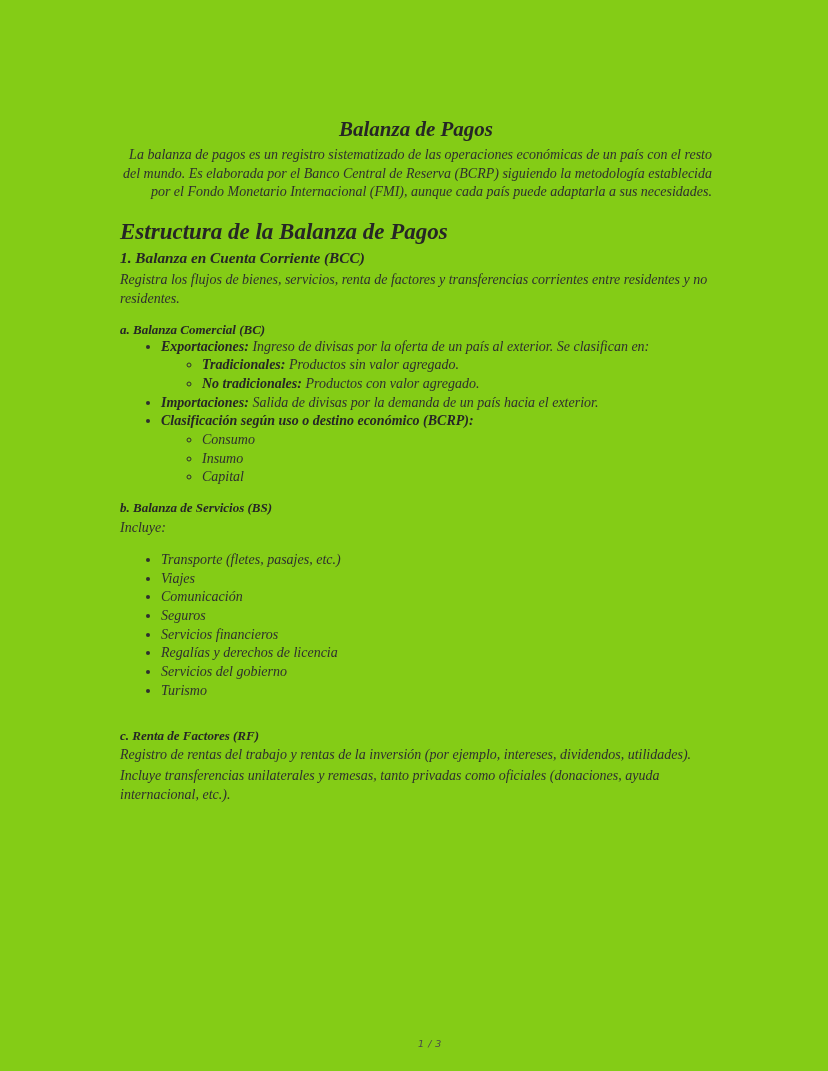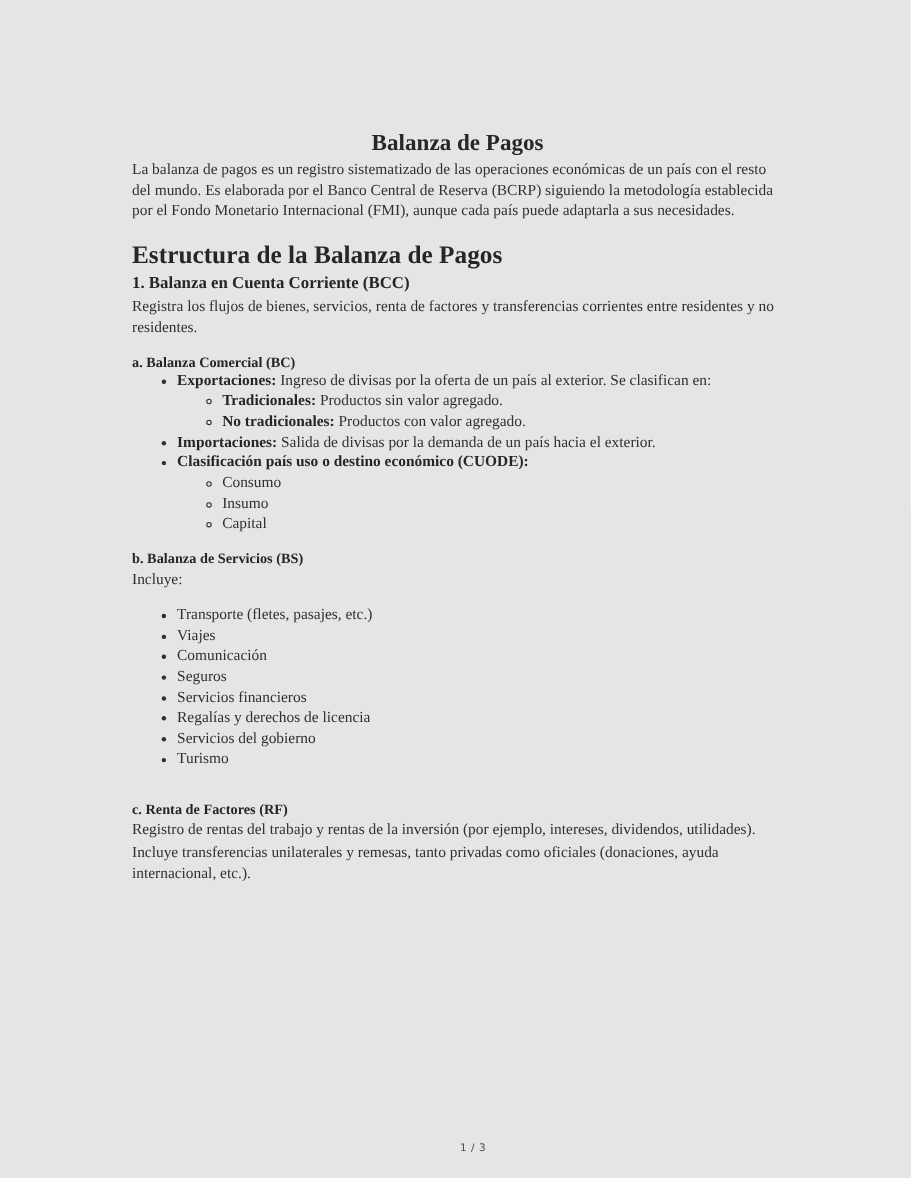--- a/index.html
+++ b/index.html
@@ -4,24 +4,25 @@
 <style>
   html, body {
     margin: 0;
     padding: 0;
     background: #ffffff;
   }
   .page {
     position: relative;
     width: 828px;
     height: 1071px;
-    background: #e5e5e5;
+    background: #84cc16;
     overflow: hidden;
     font-family: "Liberation Serif", "DejaVu Serif", serif;
     color: #2f2f2f;
+    font-style: italic;
   }
   .content {
     position: absolute;
     left: 120px;
     top: 116px;
     width: 592px;
   }
   h1 {
     font-size: 21px;
     line-height: 27px;
@@ -30,20 +31,21 @@
     margin: 0 0 3px 0;
     color: #262626;
   }
   p {
     font-size: 14px;
     line-height: 18.7px;
     margin: 0;
   }
   .intro {
     margin-bottom: 19px;
+    text-align: right;
   }
   h2 {
     font-size: 23px;
     line-height: 22px;
     font-weight: 700;
     margin: 0 0 5px 0;
     color: #262626;
   }
   h3 {
     font-size: 15.3px;
@@ -109,21 +111,21 @@
 
     <h4>a. Balanza Comercial (BC)</h4>
     <ul class="top-list">
       <li><span class="b">Exportaciones:</span><span> Ingreso de divisas por la oferta de un país al exterior. Se clasifican en:</span>
         <ul class="sub">
           <li><span class="b">Tradicionales:</span><span> Productos sin valor agregado.</span></li>
           <li><span class="b">No tradicionales:</span><span> Productos con valor agregado.</span></li>
         </ul>
       </li>
       <li><span class="b">Importaciones:</span><span> Salida de divisas por la demanda de un país hacia el exterior.</span></li>
-      <li><span class="b">Clasificación país uso o destino económico (CUODE):</span>
+      <li><span class="b">Clasificación según uso o destino económico (BCRP):</span>
         <ul class="sub">
           <li>Consumo</li>
           <li>Insumo</li>
           <li>Capital</li>
         </ul>
       </li>
     </ul>
 
     <h4>b. Balanza de Servicios (BS)</h4>
     <p class="after-h4">Incluye:</p>

